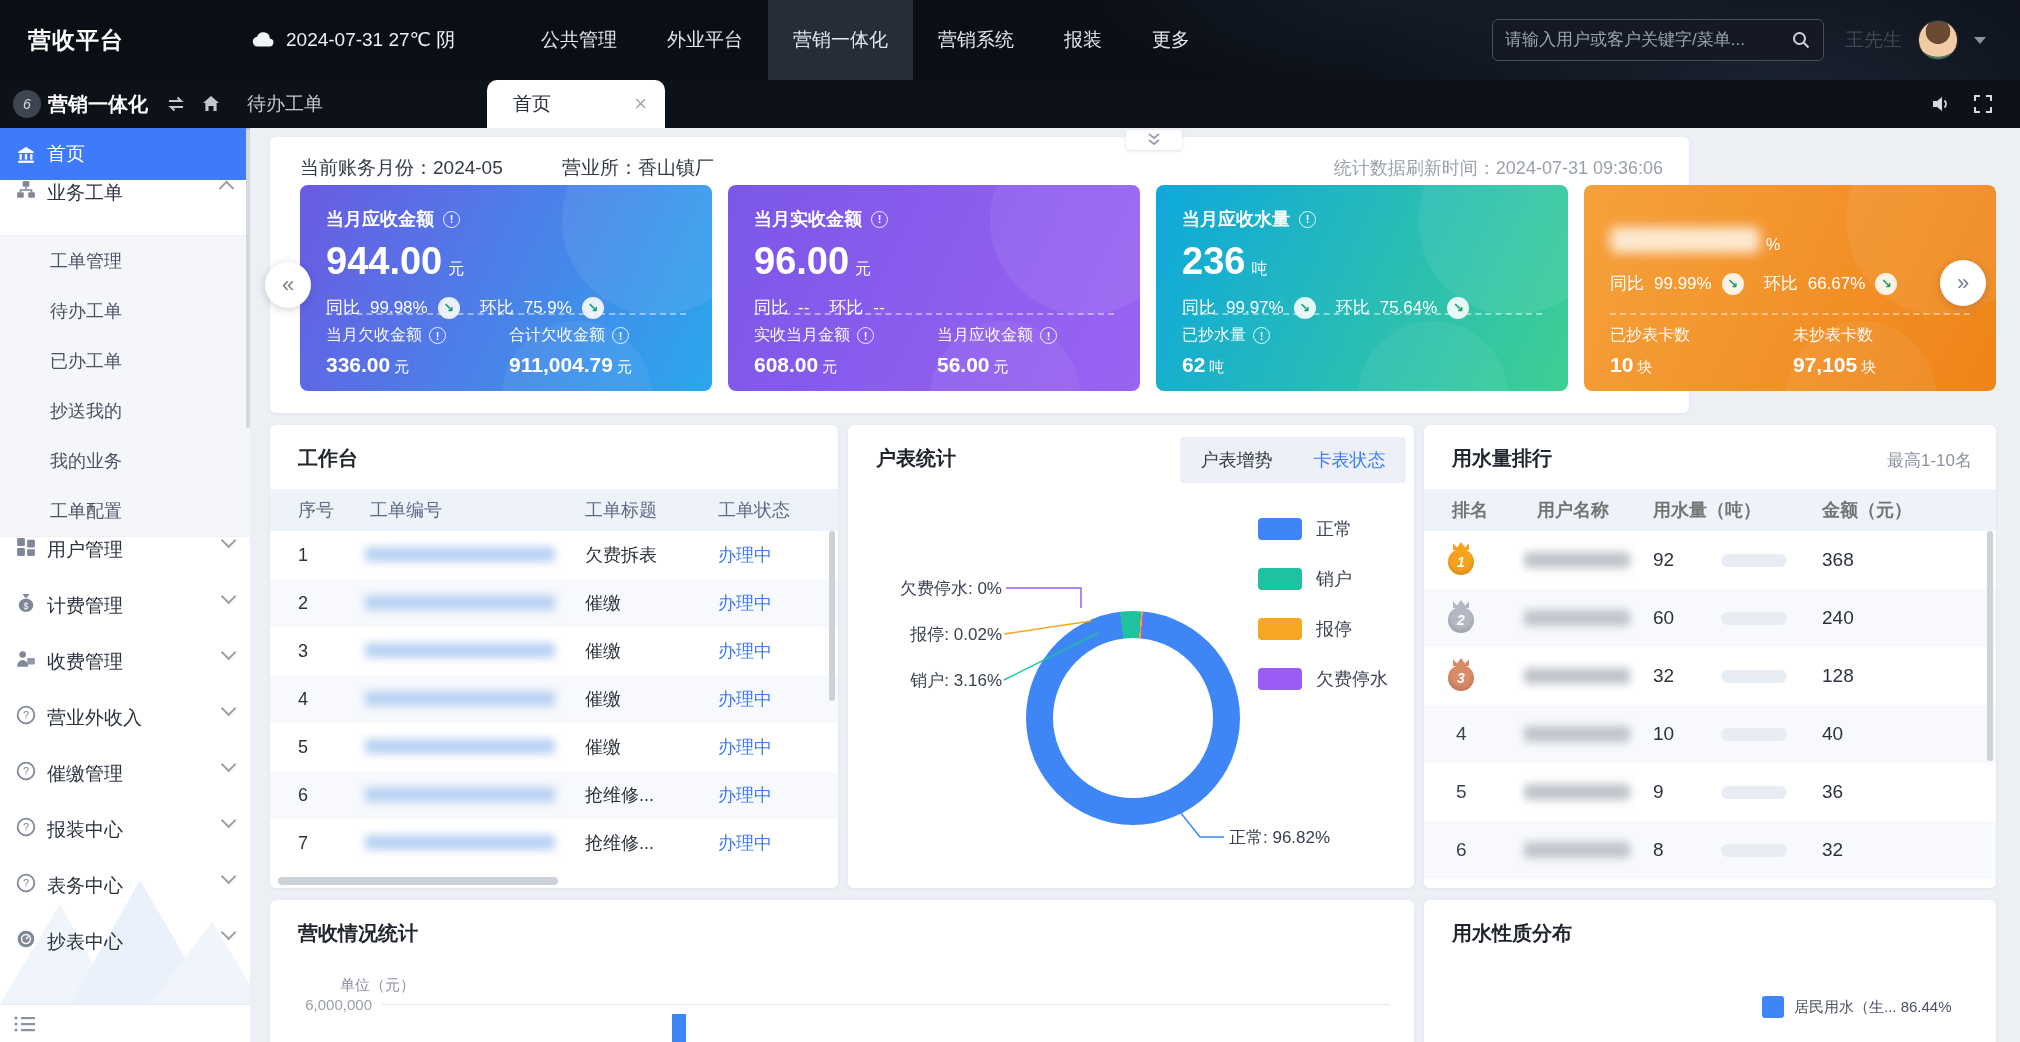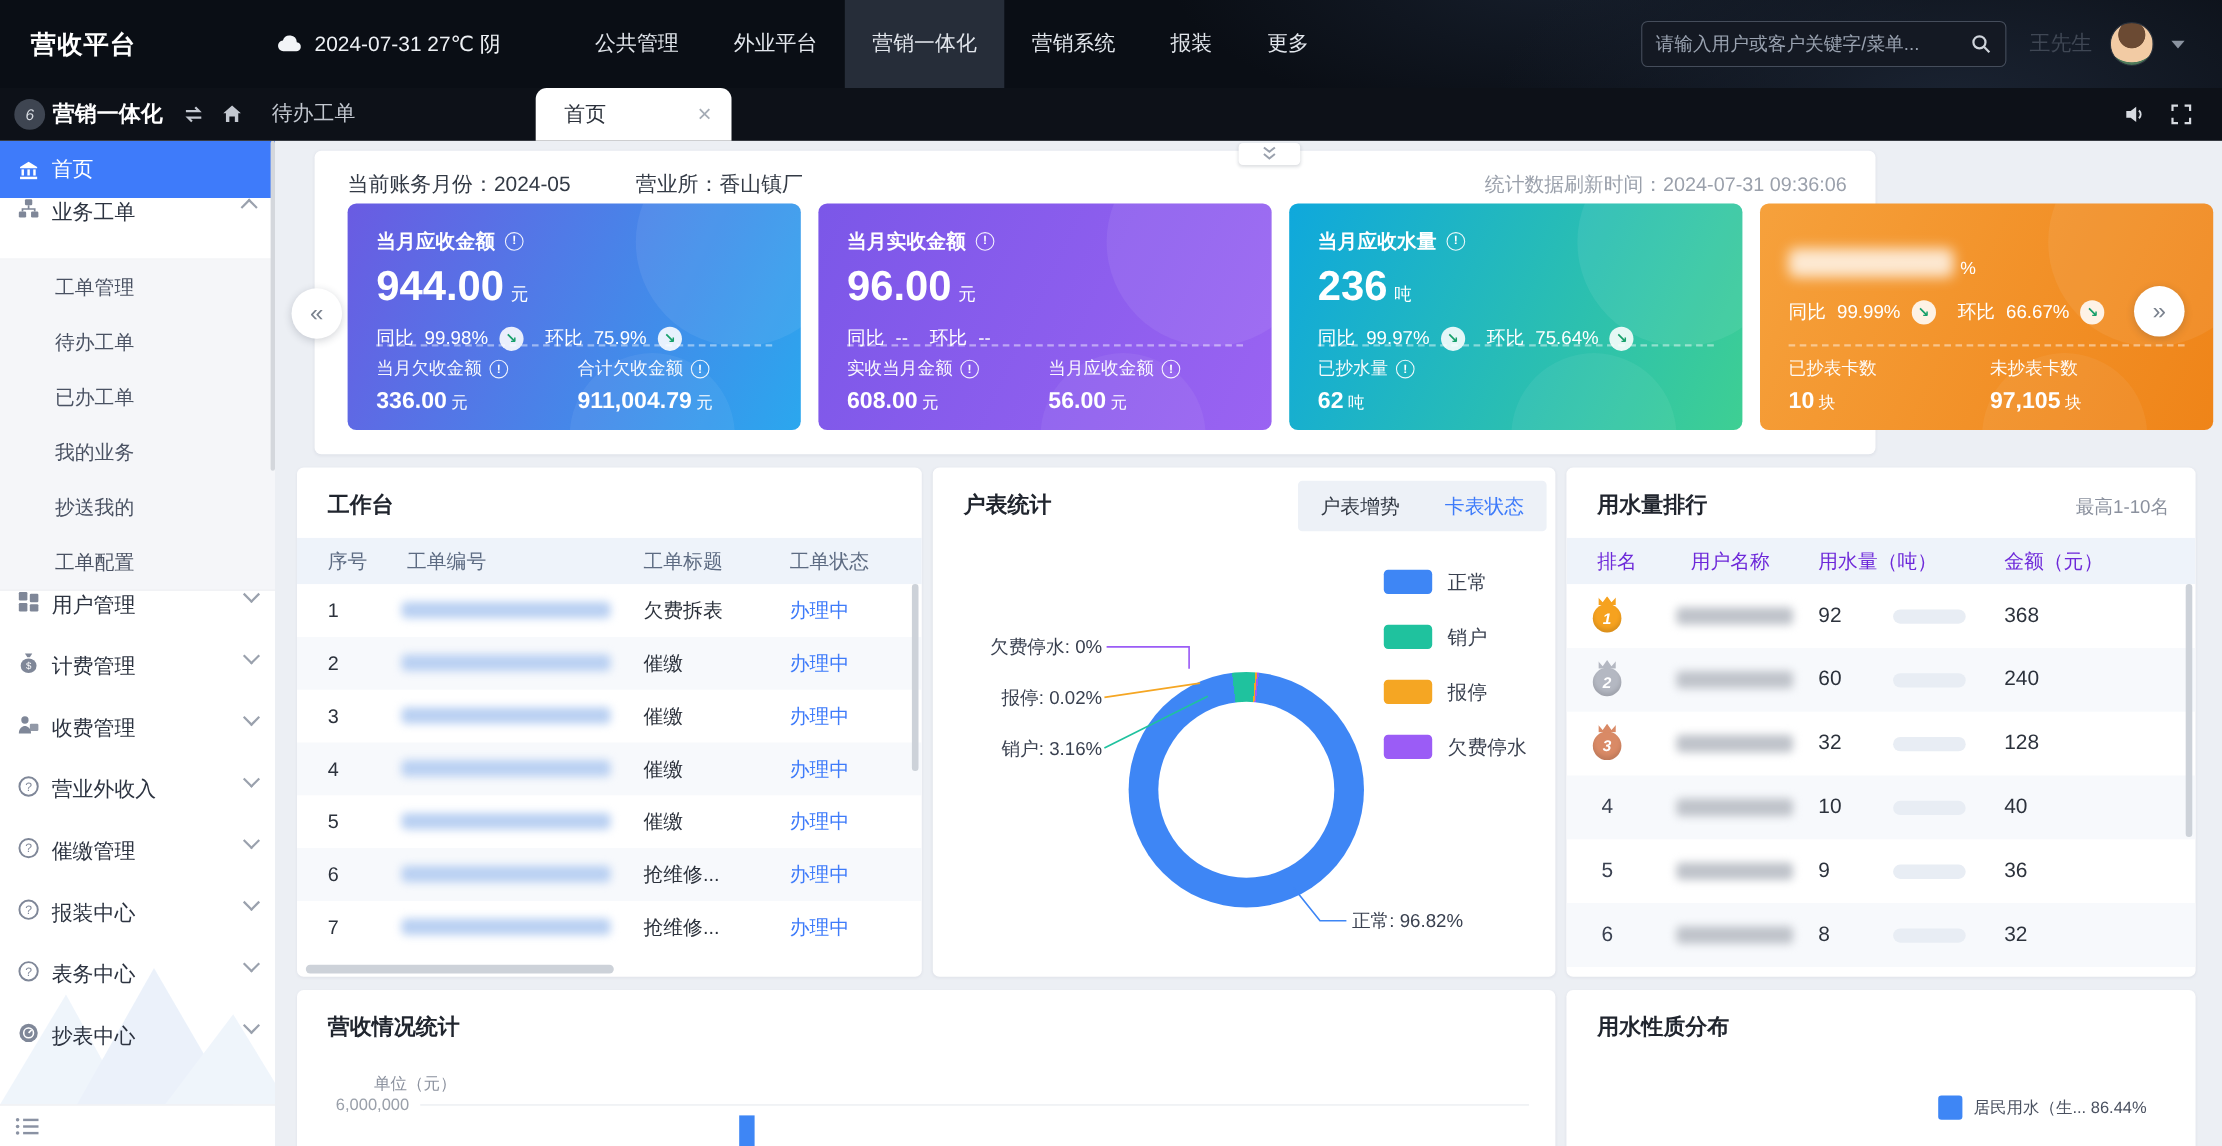--- a/index.html
+++ b/index.html
@@ -48,21 +48,21 @@
   .submenu-item { height:50px; line-height:50px; padding-left:50px; color:#4a5263; font-size:18px; cursor:pointer; }
   .side-foot { position:absolute; left:0; right:0; bottom:0; height:38px; border-top:1px solid #e8eaee; background:#fff; display:flex; align-items:center; padding-left:13px; }
 
   
   .main { position:absolute; left:250px; top:128px; right:0; bottom:0; background:#ecexf4; background-color:#eceff4; overflow:hidden; }
   .panel { position:absolute; background:#fff; border-radius:6px; box-shadow:0 1px 3px rgba(30,40,60,.06); }
   .panel-title { position:absolute; left:28px; top:20px; font-size:20px; font-weight:700; color:#20252e; }
 
   .collapse-pill { position:absolute; left:876px; top:2px; width:56px; height:20px; background:#fff; border-radius:4px; box-shadow:0 1px 3px rgba(30,40,60,.15); display:flex; align-items:center; justify-content:center; cursor:pointer; z-index:12; }
 
-  #topPanel { left:36px; top:9px; width:1419px; height:276px; }
+  #topPanel { left:20px; top:9px; width:1419px; height:276px; }
   .acct-left { position:absolute; left:30px; top:18px; font-size:19px; color:#333a45; }
   .acct-office { position:absolute; left:292px; top:18px; font-size:19px; color:#333a45; }
   .refresh { position:absolute; right:26px; top:19px; font-size:18px; color:#9aa0ab; }
   .cards { position:absolute; left:30px; top:48px; display:flex; gap:16px; }
   .card { width:412px; height:206px; border-radius:8px; color:#fff; padding:22px 26px; position:relative; overflow:hidden; }
   .card::before { content:""; position:absolute; width:190px; height:190px; border-radius:50%; background:rgba(255,255,255,.07); right:-40px; top:-60px; }
   .card::after { content:""; position:absolute; width:150px; height:150px; border-radius:50%; background:rgba(255,255,255,.06); right:60px; bottom:-80px; }
   .card-title { font-size:18px; font-weight:600; display:flex; align-items:center; gap:9px; position:relative; z-index:2; }
   .inf { width:17px; height:17px; min-width:17px; border:1.5px solid rgba(255,255,255,.9); border-radius:50%; display:inline-flex; align-items:center; justify-content:center; font-size:11px; font-weight:bold; color:#fff; cursor:pointer; }
   .inf::before { content:"!"; }
@@ -105,21 +105,21 @@
   .co.r { width:118px; text-align:right; }
   .ms-legend-item { position:absolute; left:410px; display:flex; align-items:center; gap:14px; cursor:pointer; }
   .sw { width:44px; height:22px; border-radius:4px; }
   .ms-legend-item span { font-size:18px; color:#3a4150; }
   .lines { position:absolute; inset:0; pointer-events:none; }
 
   
   #rankPanel { left:1174px; top:297px; width:572px; height:463px; overflow:hidden; }
   .rk-range { position:absolute; right:24px; top:24px; font-size:17px; color:#8b919e; }
   .rk-header { position:absolute; left:0; right:0; top:64px; height:42px; background:#eef3fa; }
-  .rk-header span { position:absolute; line-height:42px; color:#6d28d9; font-size:18px; }
+  .rk-header span { position:absolute; line-height:42px; color:#737373; font-size:18px;font-weight:bold; }
   .rk-row { position:absolute; left:0; right:0; height:58px; }
   .rk-row.even { background:#f7f9fc; }
   .rk-row span.cell { position:absolute; line-height:58px; font-size:19px; color:#2c323c; }
   .medal { position:absolute; left:24px; top:18px; width:26px; height:26px; border-radius:50%; color:#fff; font-size:14px; font-weight:bold; display:flex; align-items:center; justify-content:center; }
   .medal::before { content:""; position:absolute; top:-7px; left:50%; transform:translateX(-50%); width:16px; height:8px; background:inherit; clip-path:polygon(0 100%,0 15%,25% 70%,50% 0,75% 70%,100% 15%,100% 100%); }
   .medal.gold { background:#f6a21f; box-shadow:inset 0 -3px 4px rgba(0,0,0,.12); }
   .medal.silver { background:#b4b8c2; box-shadow:inset 0 -3px 4px rgba(0,0,0,.12); }
   .medal.bronze { background:#d98a66; box-shadow:inset 0 -3px 4px rgba(0,0,0,.12); }
   .rank-num { position:absolute; left:32px; line-height:58px; font-size:19px; color:#3a4150; }
   .blob-gray { position:absolute; left:100px; top:21px; width:106px; height:16px; background:#bfc3ca; border-radius:4px; filter:blur(4px); }
@@ -215,22 +215,22 @@
         <rect x="11" y="11" width="6" height="5" rx="1" fill="#7f8798"></rect>
         <path d="M9 6v3M4 11V9h10v2" fill="none" stroke="#7f8798" stroke-width="1.4"></path>
       </svg>
     <span>业务工单</span>
     <i class="chev up"></i>
   </div>
   <div class="submenu">
     <div class="submenu-item">工单管理</div>
     <div class="submenu-item">待办工单</div>
     <div class="submenu-item">已办工单</div>
+    <div class="submenu-item">抄送我的</div>
     <div class="submenu-item">我的业务</div>
-    <div class="submenu-item">抄送我的</div>
     <div class="submenu-item">工单配置</div>
   </div>
   <div class="side-parent">
     <svg width="20" height="20" viewBox="0 0 18 18">
         <rect x="1" y="1" width="7" height="7" rx="1" fill="#7f8798"></rect>
         <rect x="10" y="2.5" width="7" height="7" rx="1" fill="#7f8798"></rect>
         <rect x="1" y="10" width="7" height="7" rx="1" fill="#7f8798"></rect>
         <rect x="10" y="11" width="7" height="6" rx="1" fill="#7f8798"></rect>
       </svg>
     <span>用户管理</span>

